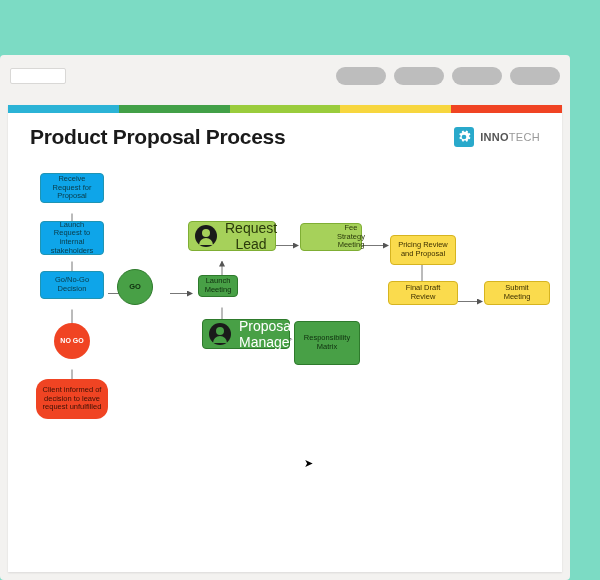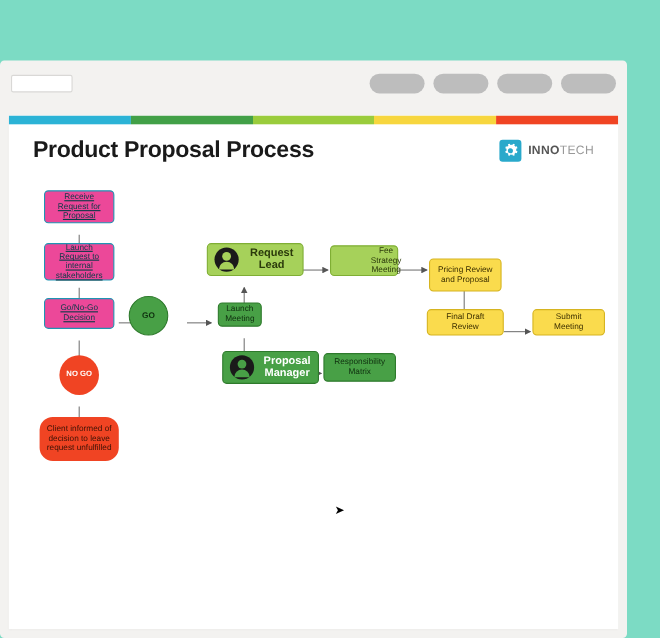--- a/index.html
+++ b/index.html
@@ -92,29 +92,29 @@
       display: flex;
       align-items: center;
       justify-content: center;
       text-align: center;
       font-size: 7.5px;
       line-height: 1.15;
       padding: 4px 6px;
       border-radius: 4px;
       border: 1px solid rgba(0,0,0,0.18);
     }
-    .blue { background: #ec4899; color: #0a3a47; border-color: #1f94b3; text-decoration: underline; }
+    .blue { background: #0ea5e9; color: #0a3a47; border-color: #1f94b3; }
     .green-d { background: #48A046; color: #0f2f0f; border-color: #2e7a2c; }
     .green-l { background: #A6D15A; color: #2b3a0b; border-color: #7fae34; padding-left: 46px; }
     .yellow { background: #FADB4D; color: #3d3000; border-color: #d6b420; }
     .orange { background: #F04423; color: #fff; border: none; }
     .circle { border-radius: 50%; }
     .role {
-      font-weight: 700;
-      font-size: 10px;
+      font-weight: 400;
+      font-size: 14px;
       justify-content: flex-start;
       gap: 8px;
       padding-left: 6px;
     }
     .role-icon {
       width: 22px; height: 22px;
       background: #1a1a1a;
       border-radius: 50%;
       position: relative;
       flex-shrink: 0;
@@ -224,21 +224,21 @@
       <div class="node green-d" style="left:168px; top:102px; width:40px; height:22px">Launch Meeting</div>
 
       <div class="node green-l role" style="left:158px; top:48px; width:88px; height:30px">
         <div class="role-icon"></div>
         <span>Request Lead</span>
       </div>
       <div class="node green-d role" style="left:172px; top:146px; width:88px; height:30px; color:#fff">
         <div class="role-icon"></div>
         <span>Proposal Manager</span>
       </div>
-      <div class="node green-d" style="left:264px; top:148px; width:66px; height:26px">Responsibility Matrix</div>
+      <div class="node green-d" style="left:264px; top:148px; width:66px; height:44px">Responsibility Matrix</div>
 
       <div class="node green-l" style="left:270px; top:50px; width:62px; height:28px">Fee Strategy Meeting</div>
       <div class="node yellow" style="left:360px; top:62px; width:66px; height:30px">Pricing Review and Proposal</div>
       <div class="node yellow" style="left:358px; top:108px; width:70px; height:24px">Final Draft Review</div>
       <div class="node yellow" style="left:454px; top:108px; width:66px; height:24px">Submit Meeting</div>
     </div>
 
     <div class="cursor">➤</div>
   </div>
 </div>

